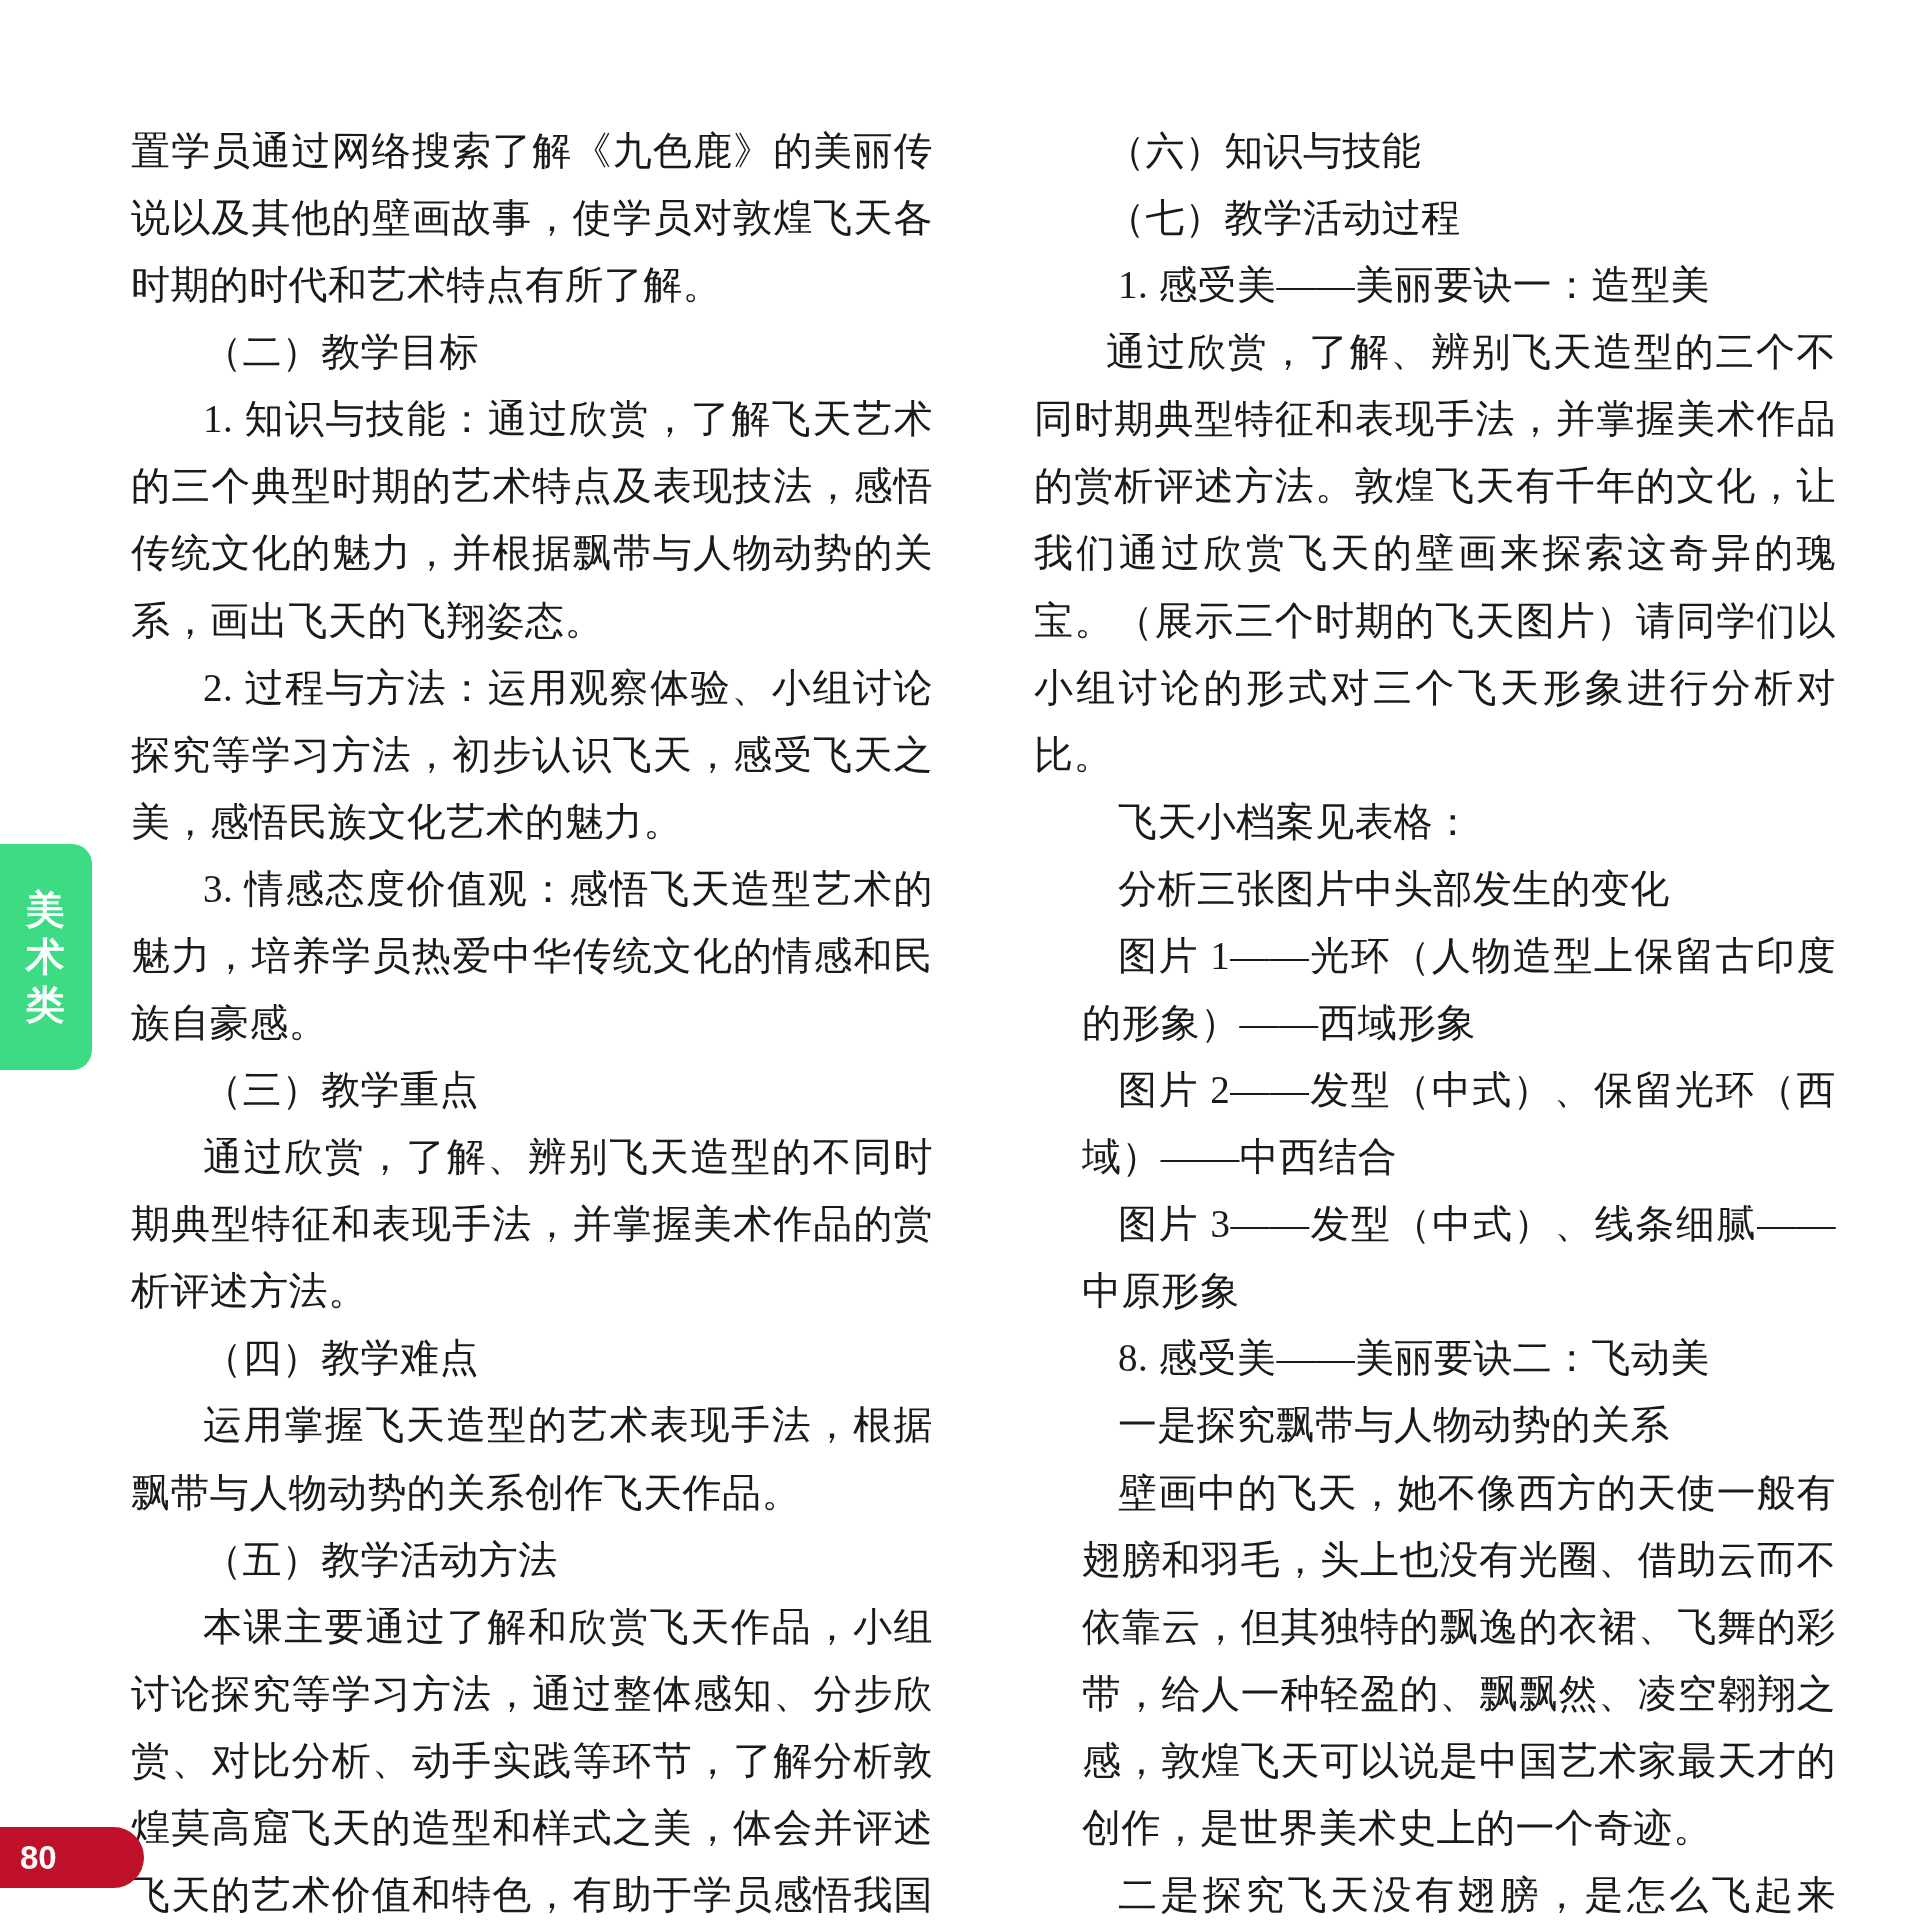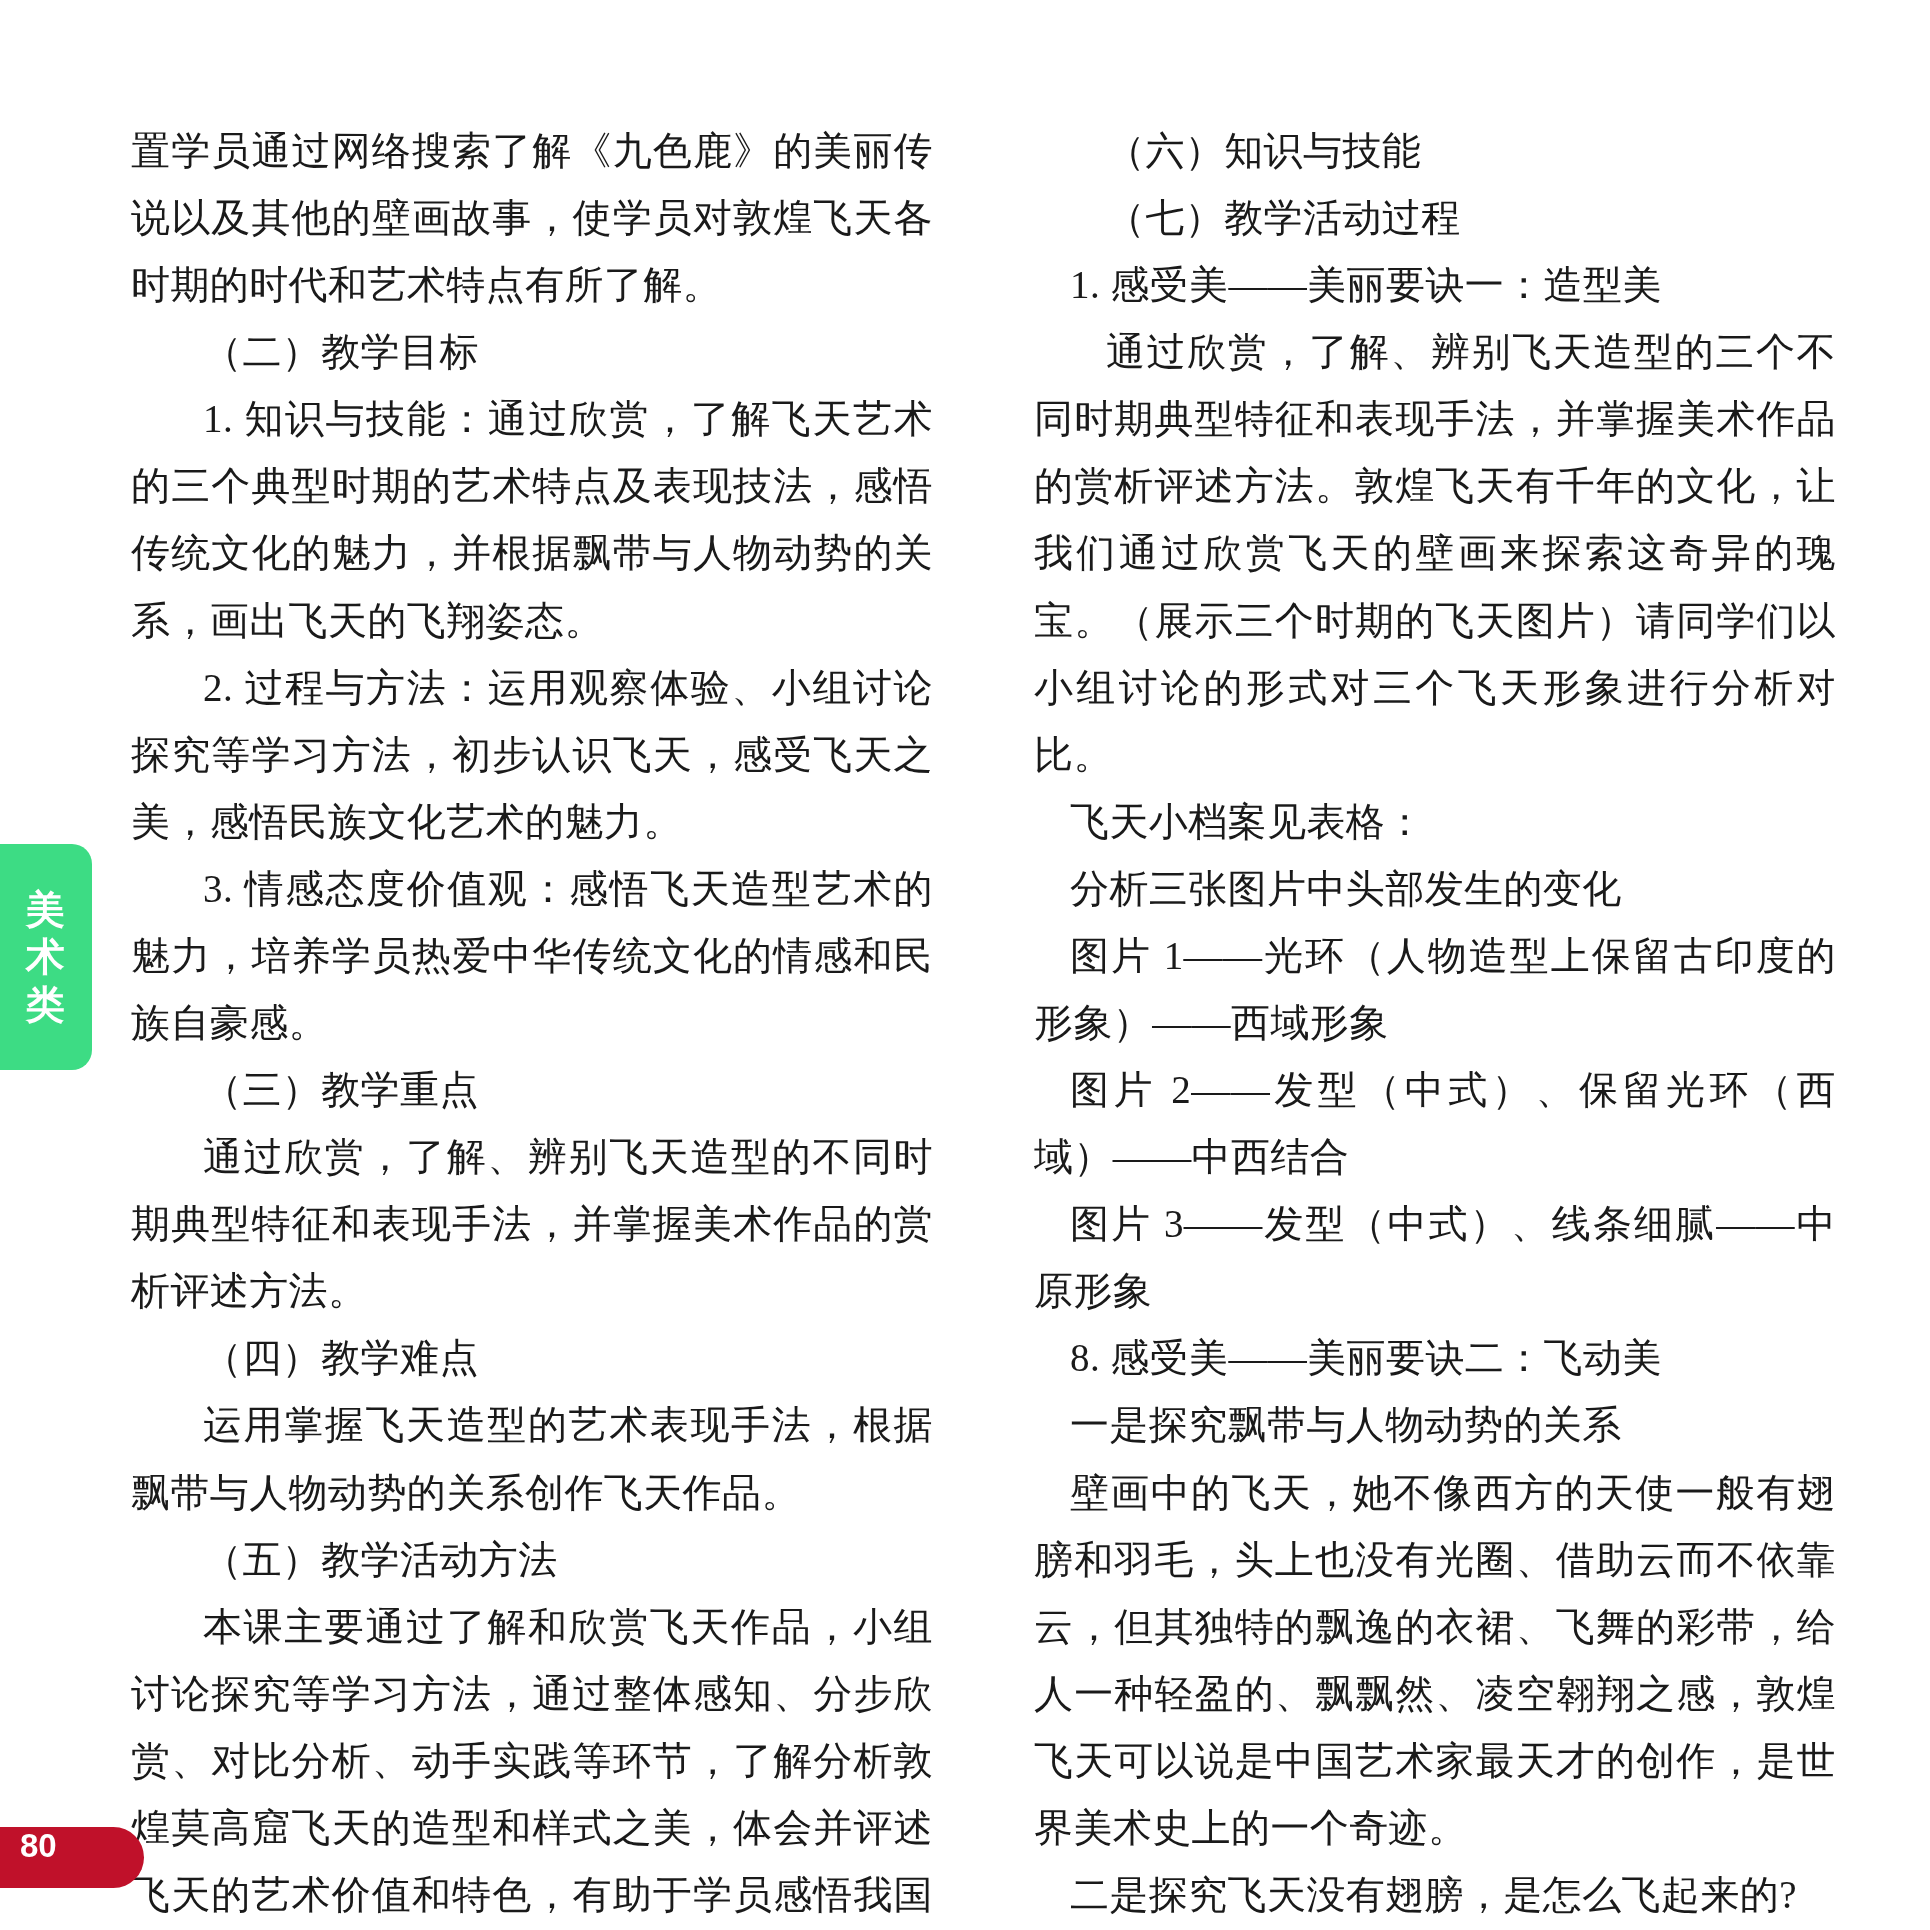--- a/index.html
+++ b/index.html
@@ -42,20 +42,21 @@
   
   .page-num-bar {
     position: absolute;
     left: 0;
     bottom: 42px;
     width: 144px;
     height: 61px;
     background: #c0112a;
     border-radius: 0 31px 31px 0;
     display: flex;
+    align-items: center;
     padding-left: 20px;
     box-sizing: border-box;
   }
   .page-num-bar .num {
     color: #ffffff;
     font-size: 33px;
     font-weight: bold;
   }
   
   .columns {
@@ -73,21 +74,21 @@
     margin: 0;
     font-size: 39px;
     line-height: 1.72;
     color: #1a1a1a;
     text-align: justify;
     text-justify: inter-ideograph;
     font-family: "Liberation Serif", "DejaVu Serif", serif;
     letter-spacing: 0.4px;
   }
   p.indent { text-indent: 72px; }
-  p.indent-half { text-indent: 36px; }
+  p.indent-half { text-indent: 36px; margin-left: 48px; }
 </style>
 </head>
 <body>
 
 <div class="page">
 
   <div class="side-tab">
     <span>美</span>
     <span>术</span>
     <span>类</span>

